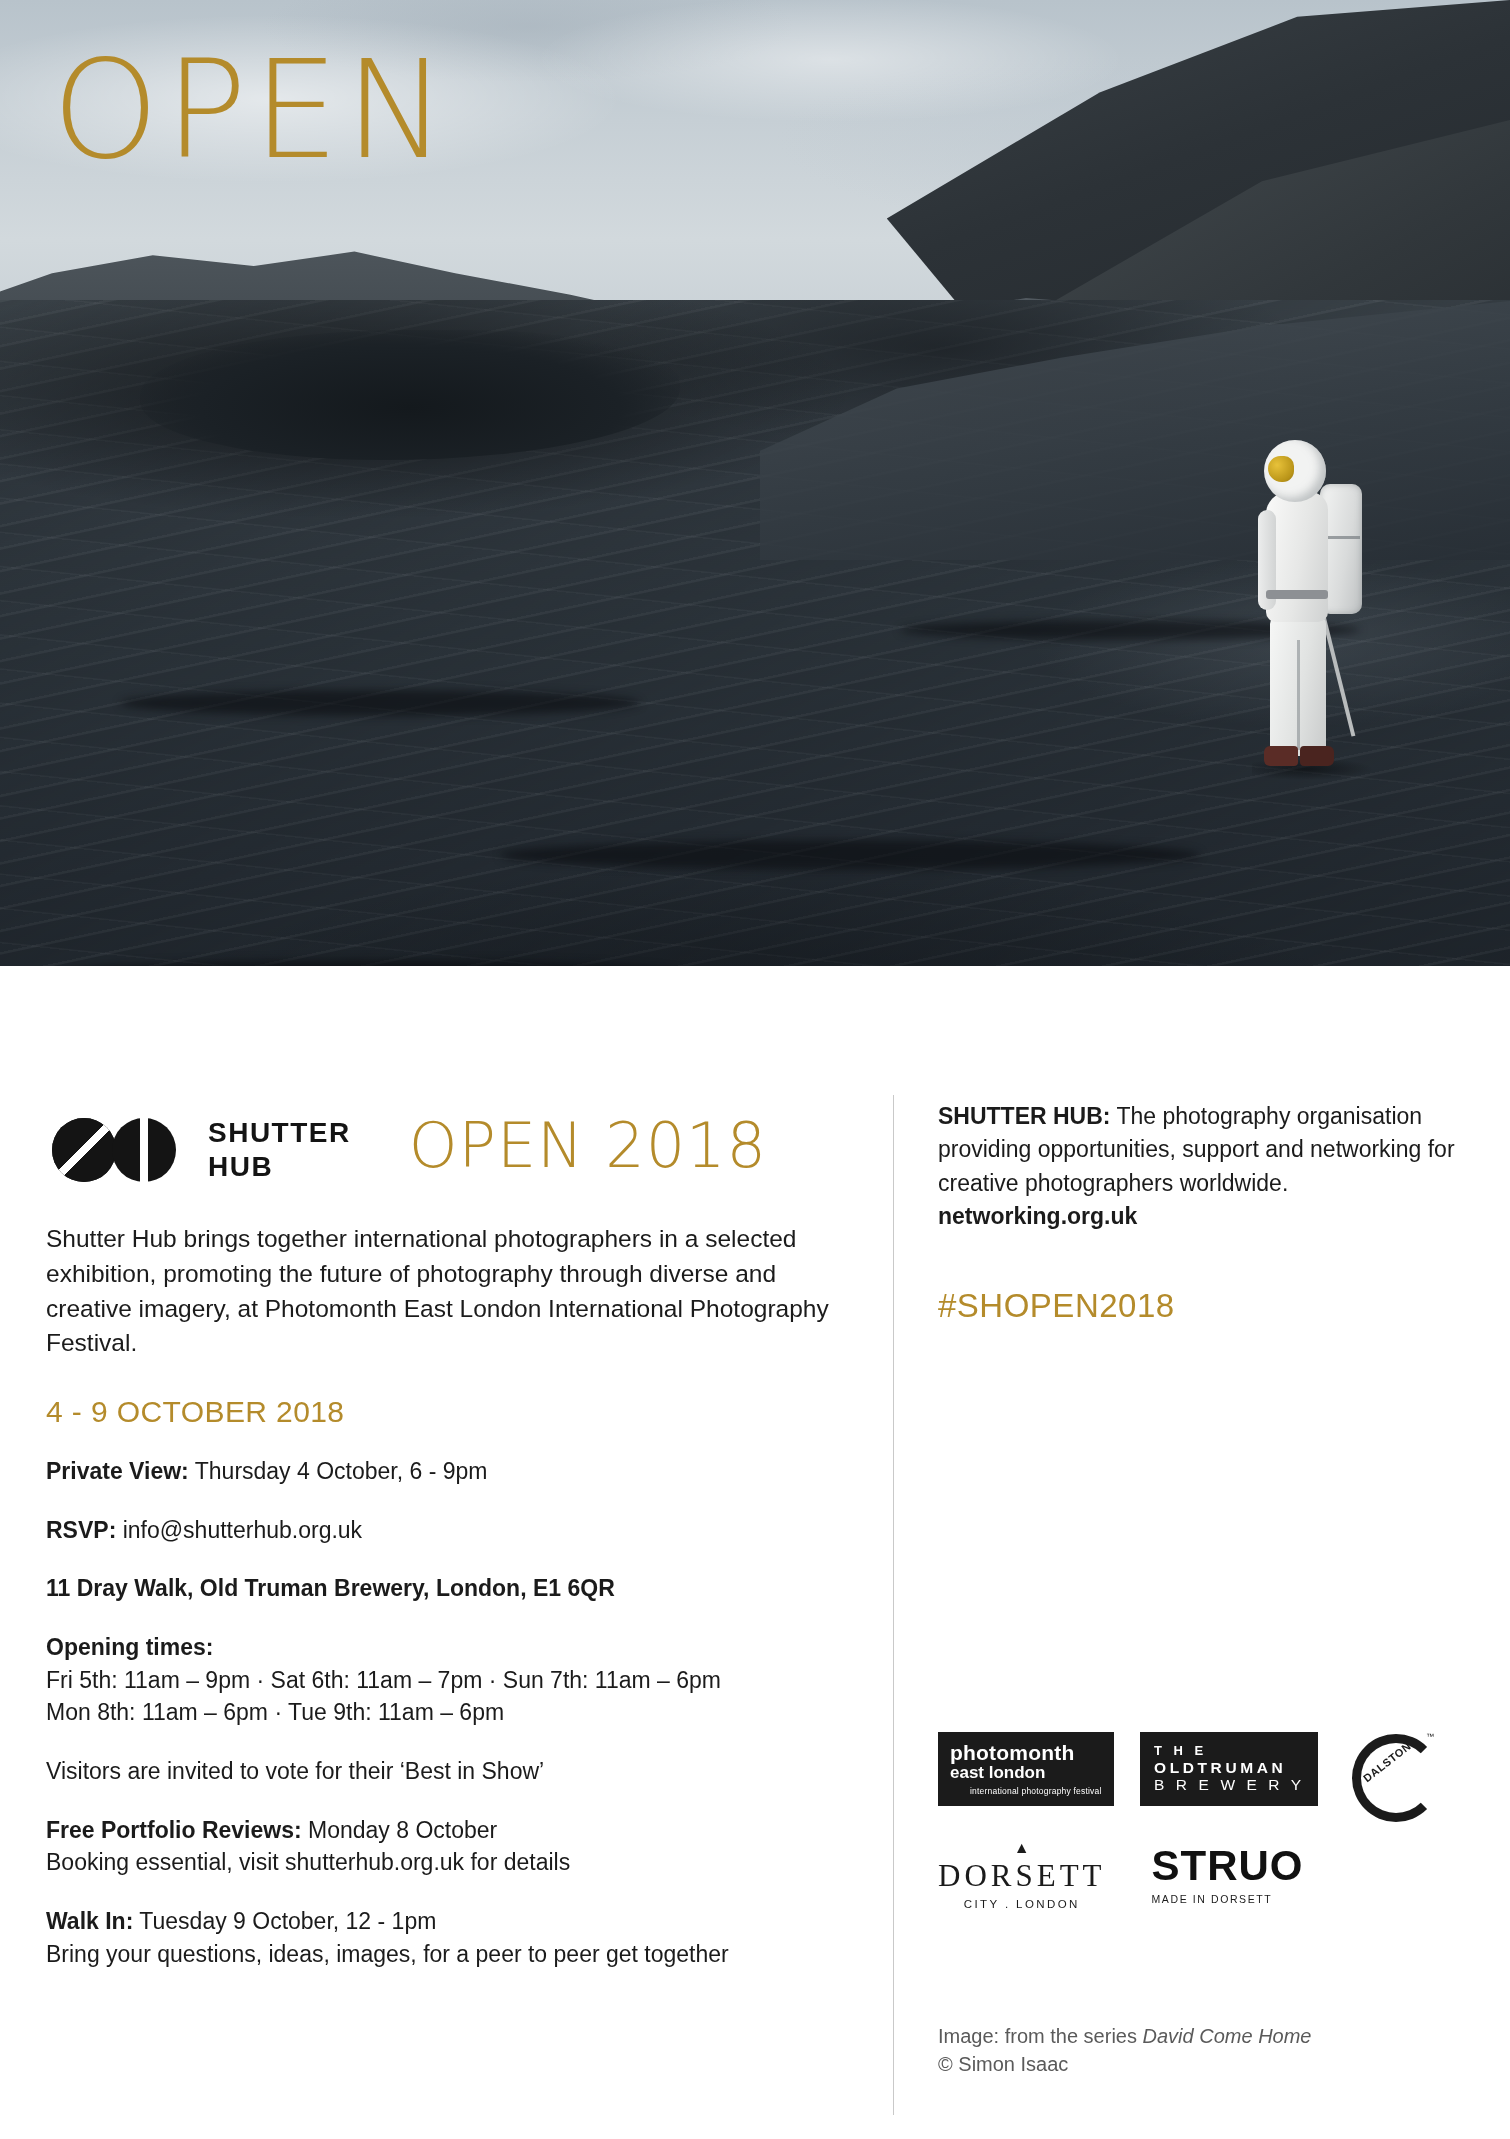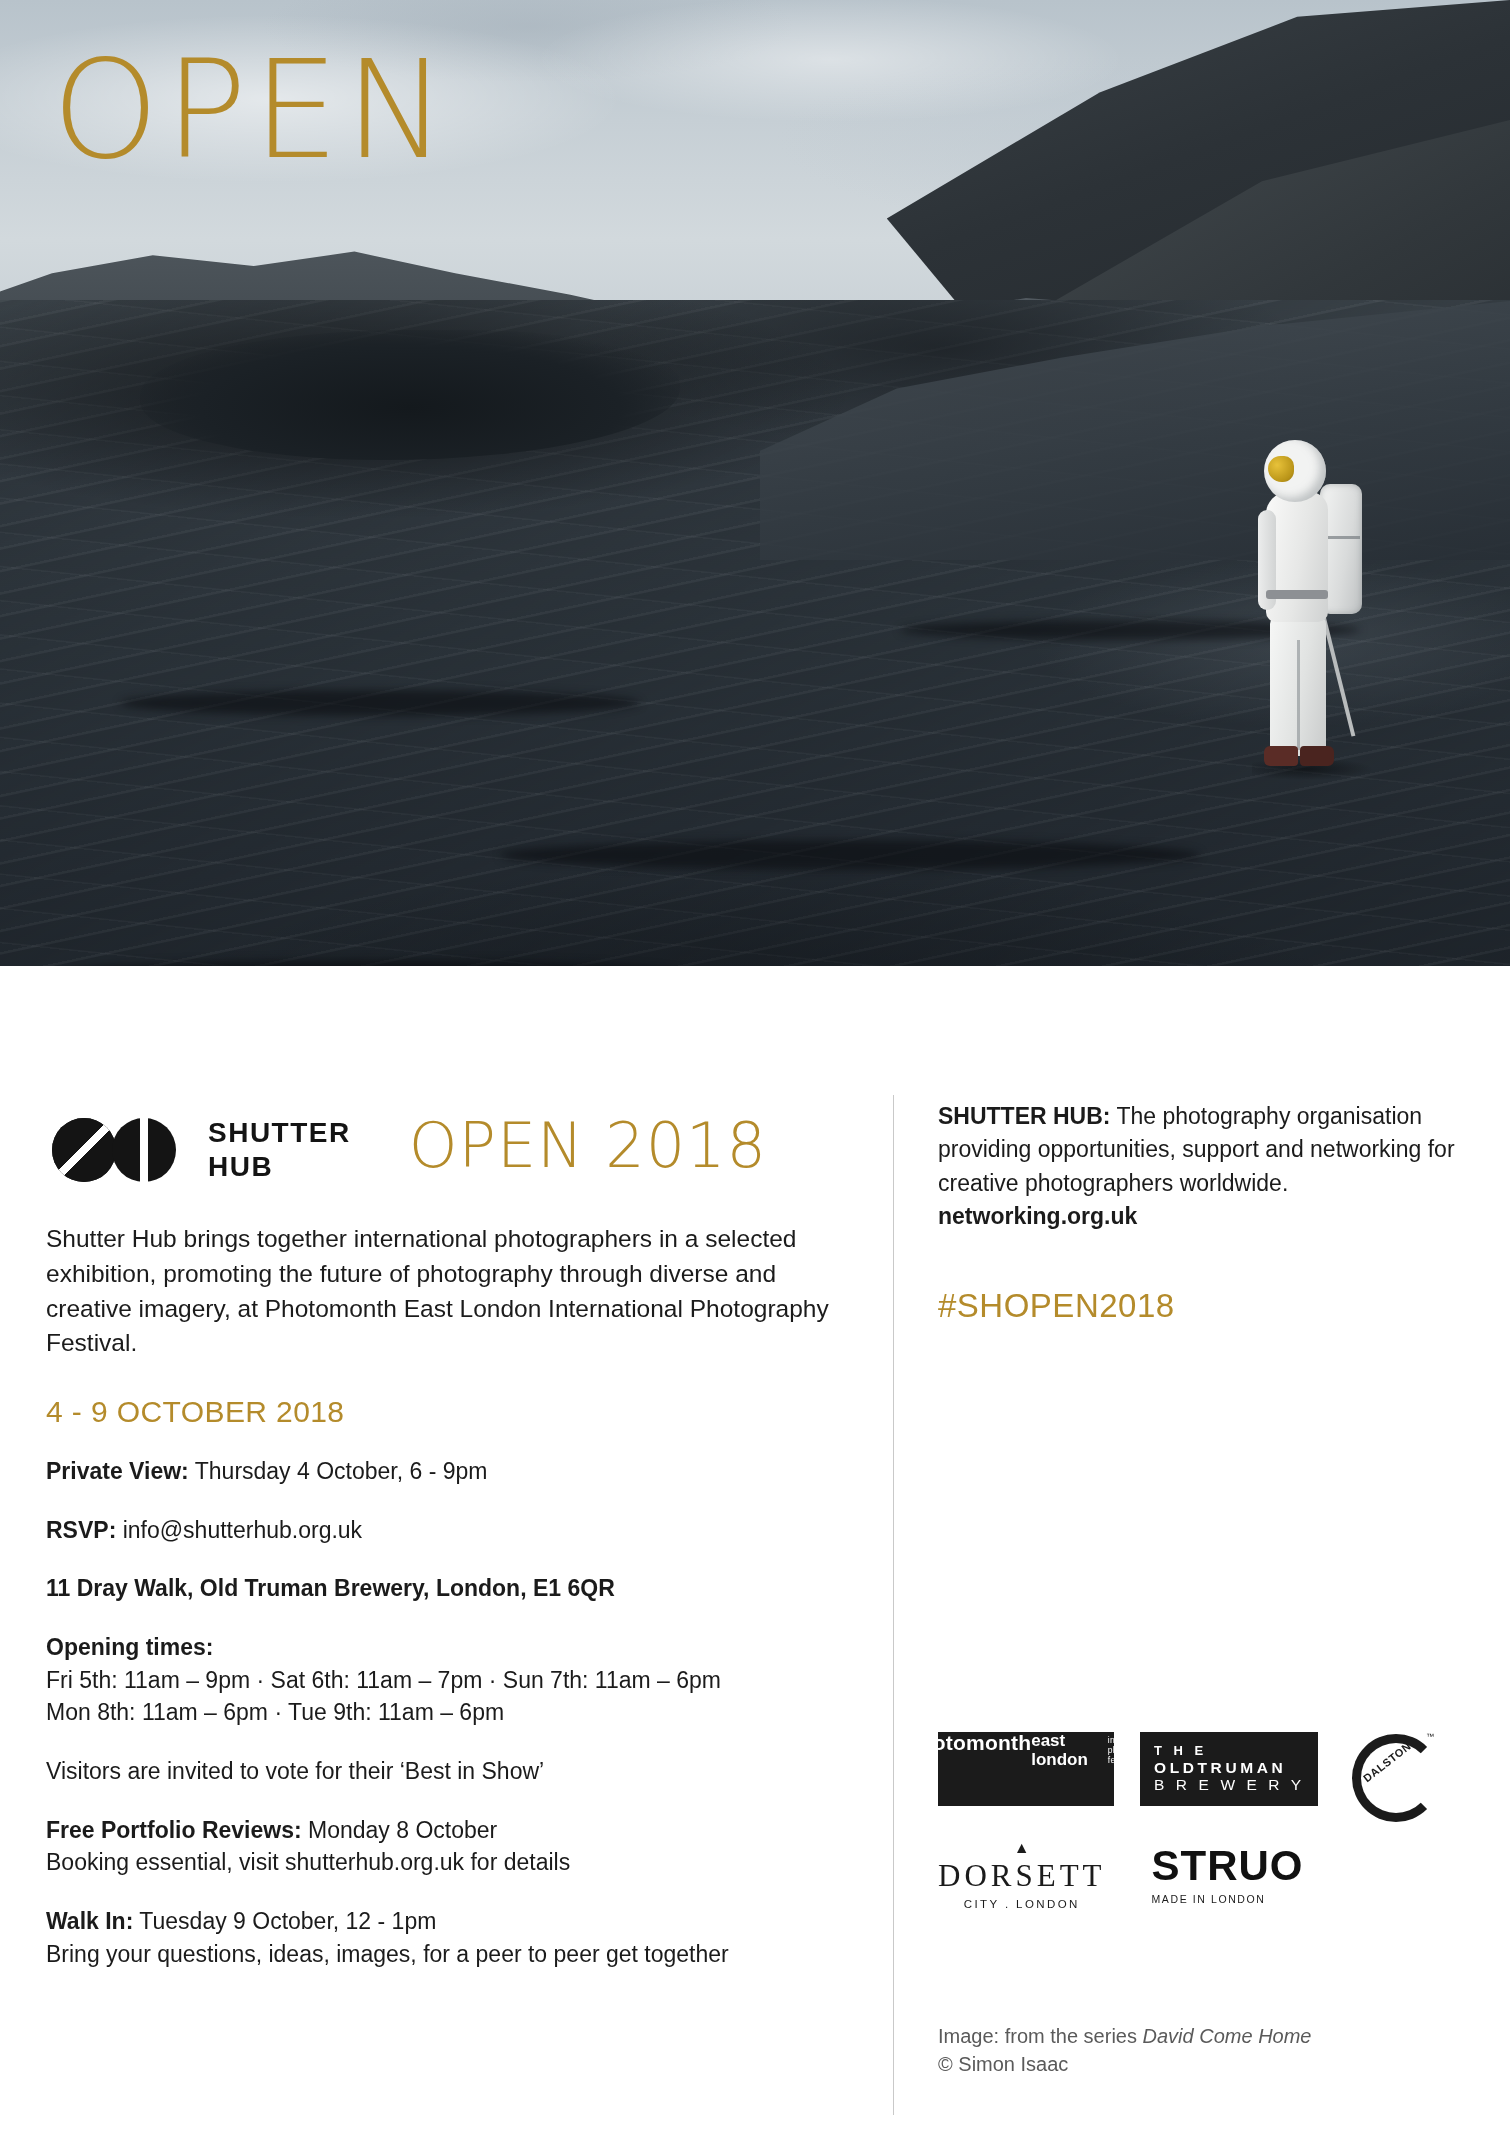--- a/index.html
+++ b/index.html
@@ -295,21 +295,21 @@
     color: #b48b2b;
     letter-spacing: .5px;
     font-weight: 400;
   }
 
   
   .sponsors { position: absolute; left: 938px; top: 1730px; width: 530px; }
   .sponsor-row1 { display: flex; align-items: center; gap: 26px; }
   .logo-photomonth {
     width: 176px; height: 74px; background: #1b1b1b; color: #ffffff;
-    display: flex; justify-content: center; padding-left: 12px;
+    display: flex; flex-direction: column; justify-content: center; padding-left: 12px;
     box-sizing: border-box;
   }
   .logo-photomonth .l1 { font-size: 21px; font-weight: 700; letter-spacing: .2px; line-height: 1.05; }
   .logo-photomonth .l2 { font-size: 17px; font-weight: 700; line-height: 1.1; }
   .logo-photomonth .l3 { font-size: 8.5px; letter-spacing: .2px; margin-top: 3px; margin-left: 20px; }
 
   .logo-truman {
     width: 178px; height: 74px; background: #1b1b1b; color: #ffffff;
     display: flex; flex-direction: column; justify-content: center; align-items: center;
     box-sizing: border-box; line-height: 1.12;
@@ -470,21 +470,21 @@
   </div>
 
   <div class="sponsor-row2">
     <div class="logo-dorsett">
       <div class="crest">▲</div>
       <div class="name">DORSETT</div>
       <div class="sub">CITY . LONDON</div>
     </div>
     <div class="logo-struo">
       <div class="name">STRUO</div>
-      <div class="sub">MADE IN LONDON</div>
+      <div class="sub">MADE IN DORSETT</div>
     </div>
   </div>
 </div>
 
 <div class="credit">
   <span>Image: from the series </span><i>David Come Home</i>
   <span class="line">© Simon Isaac</span>
 </div>
 
 </body></html>

